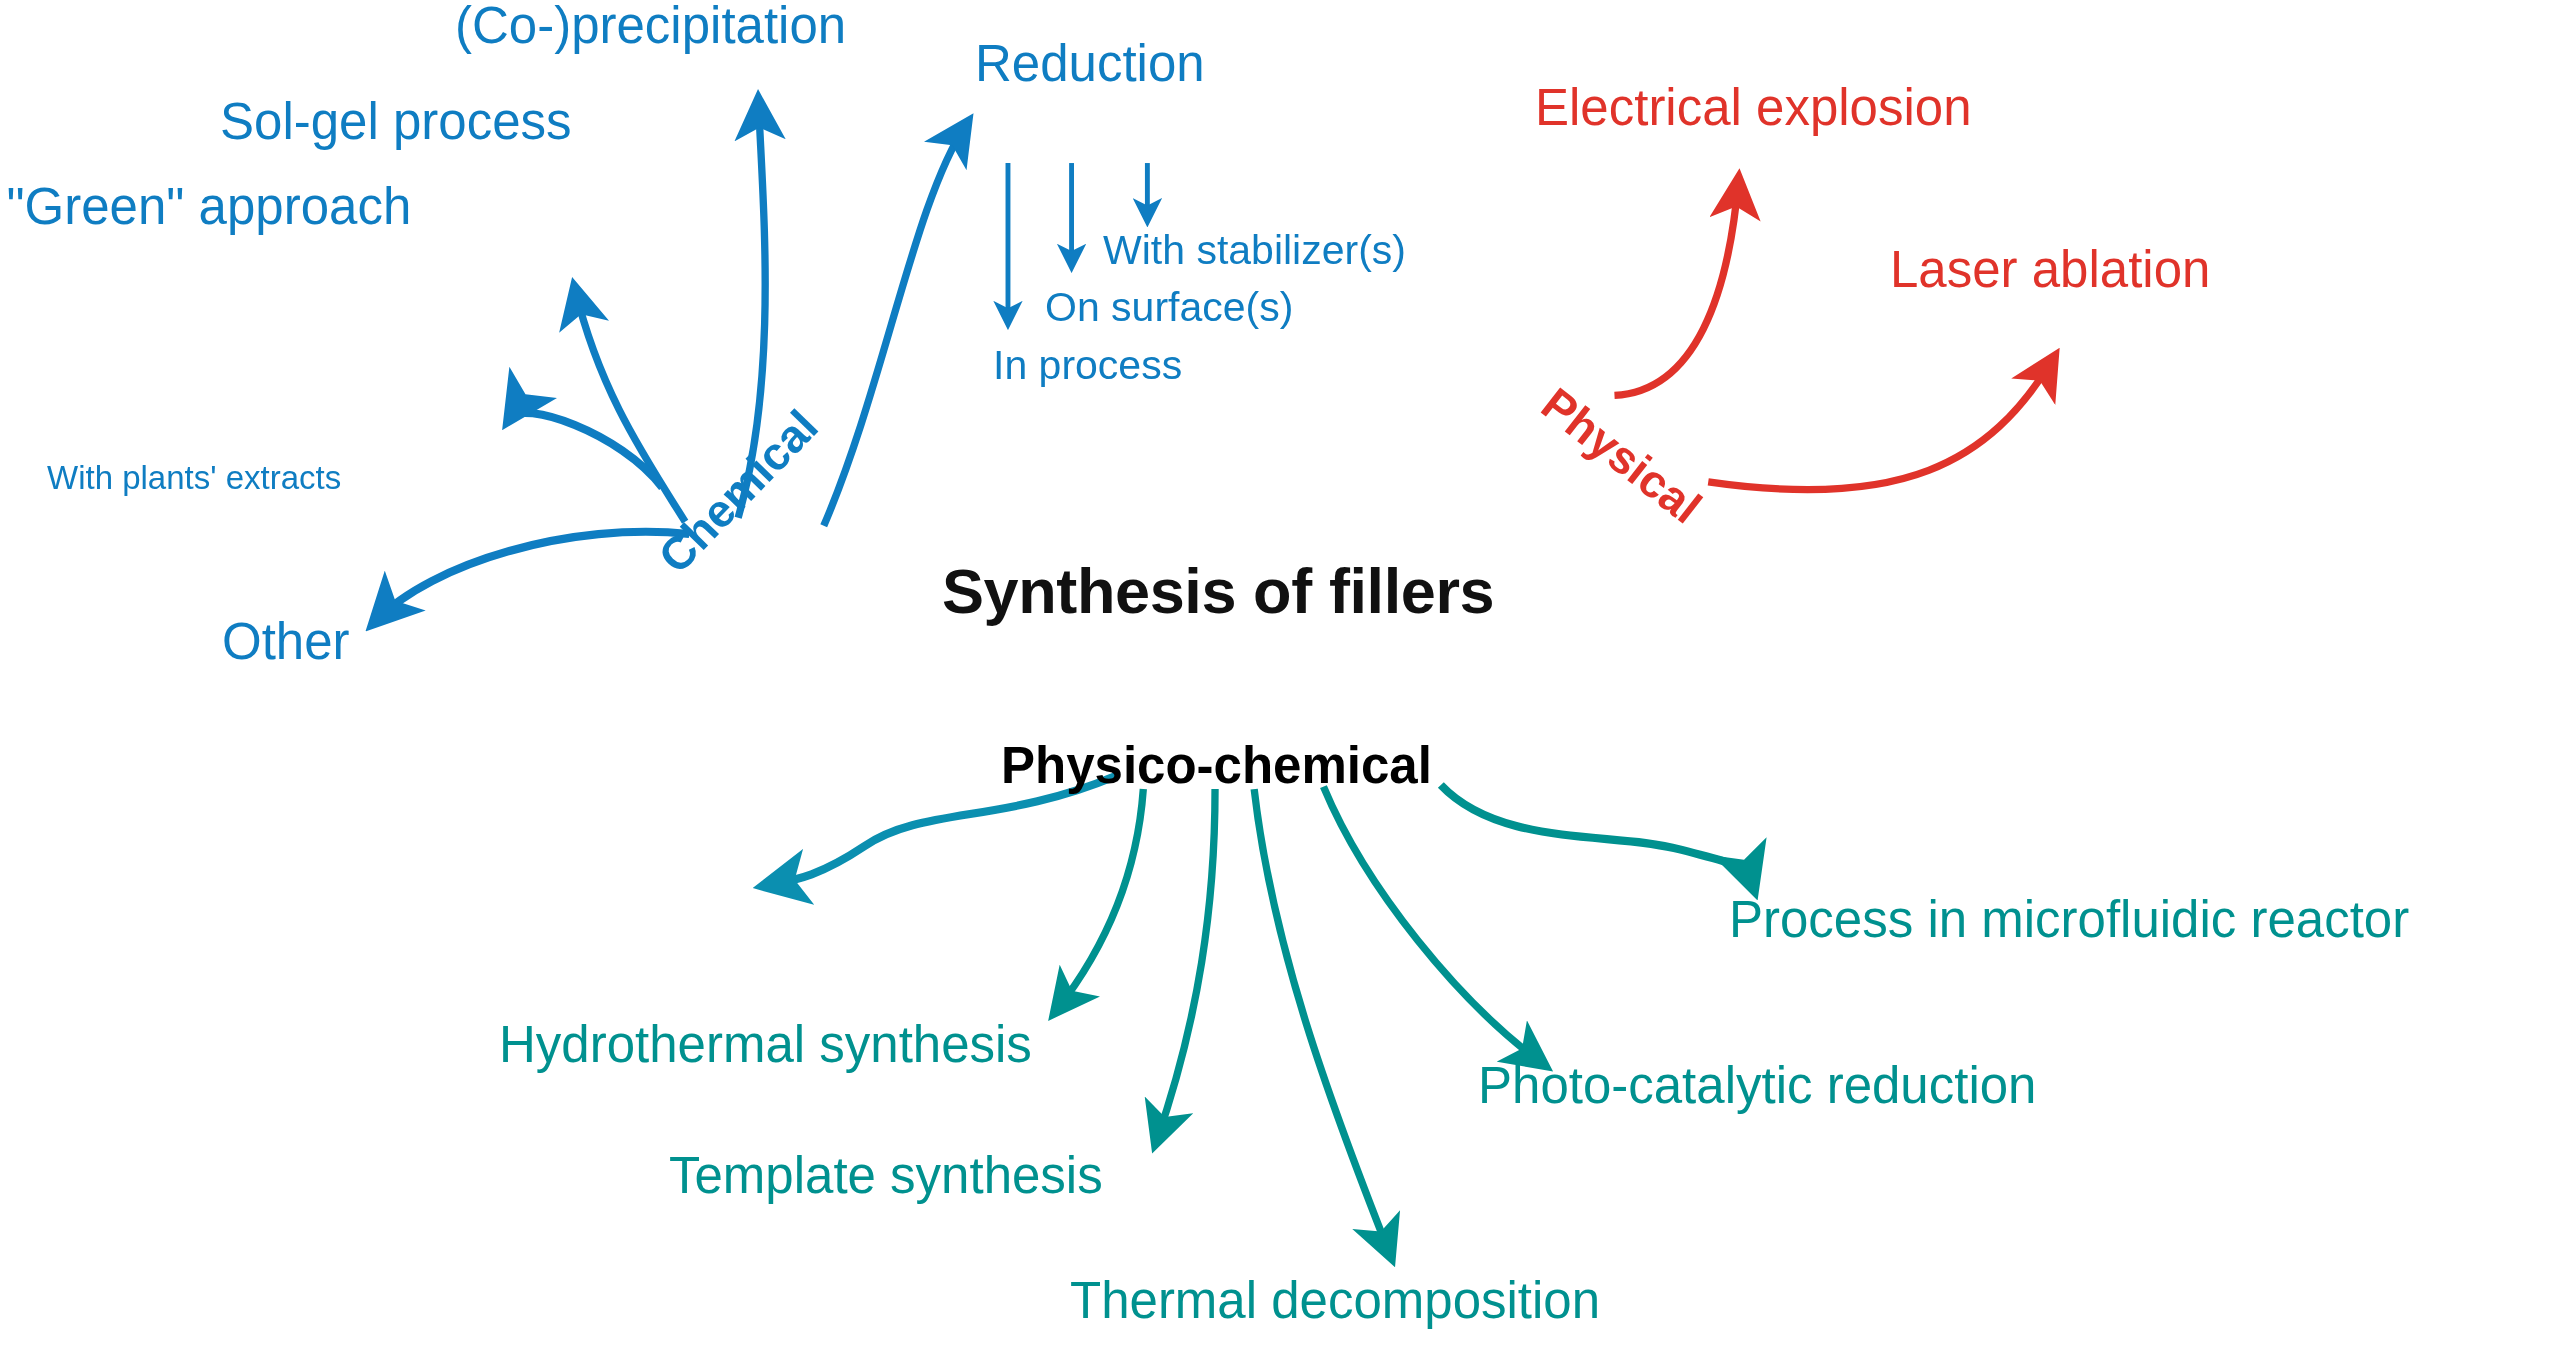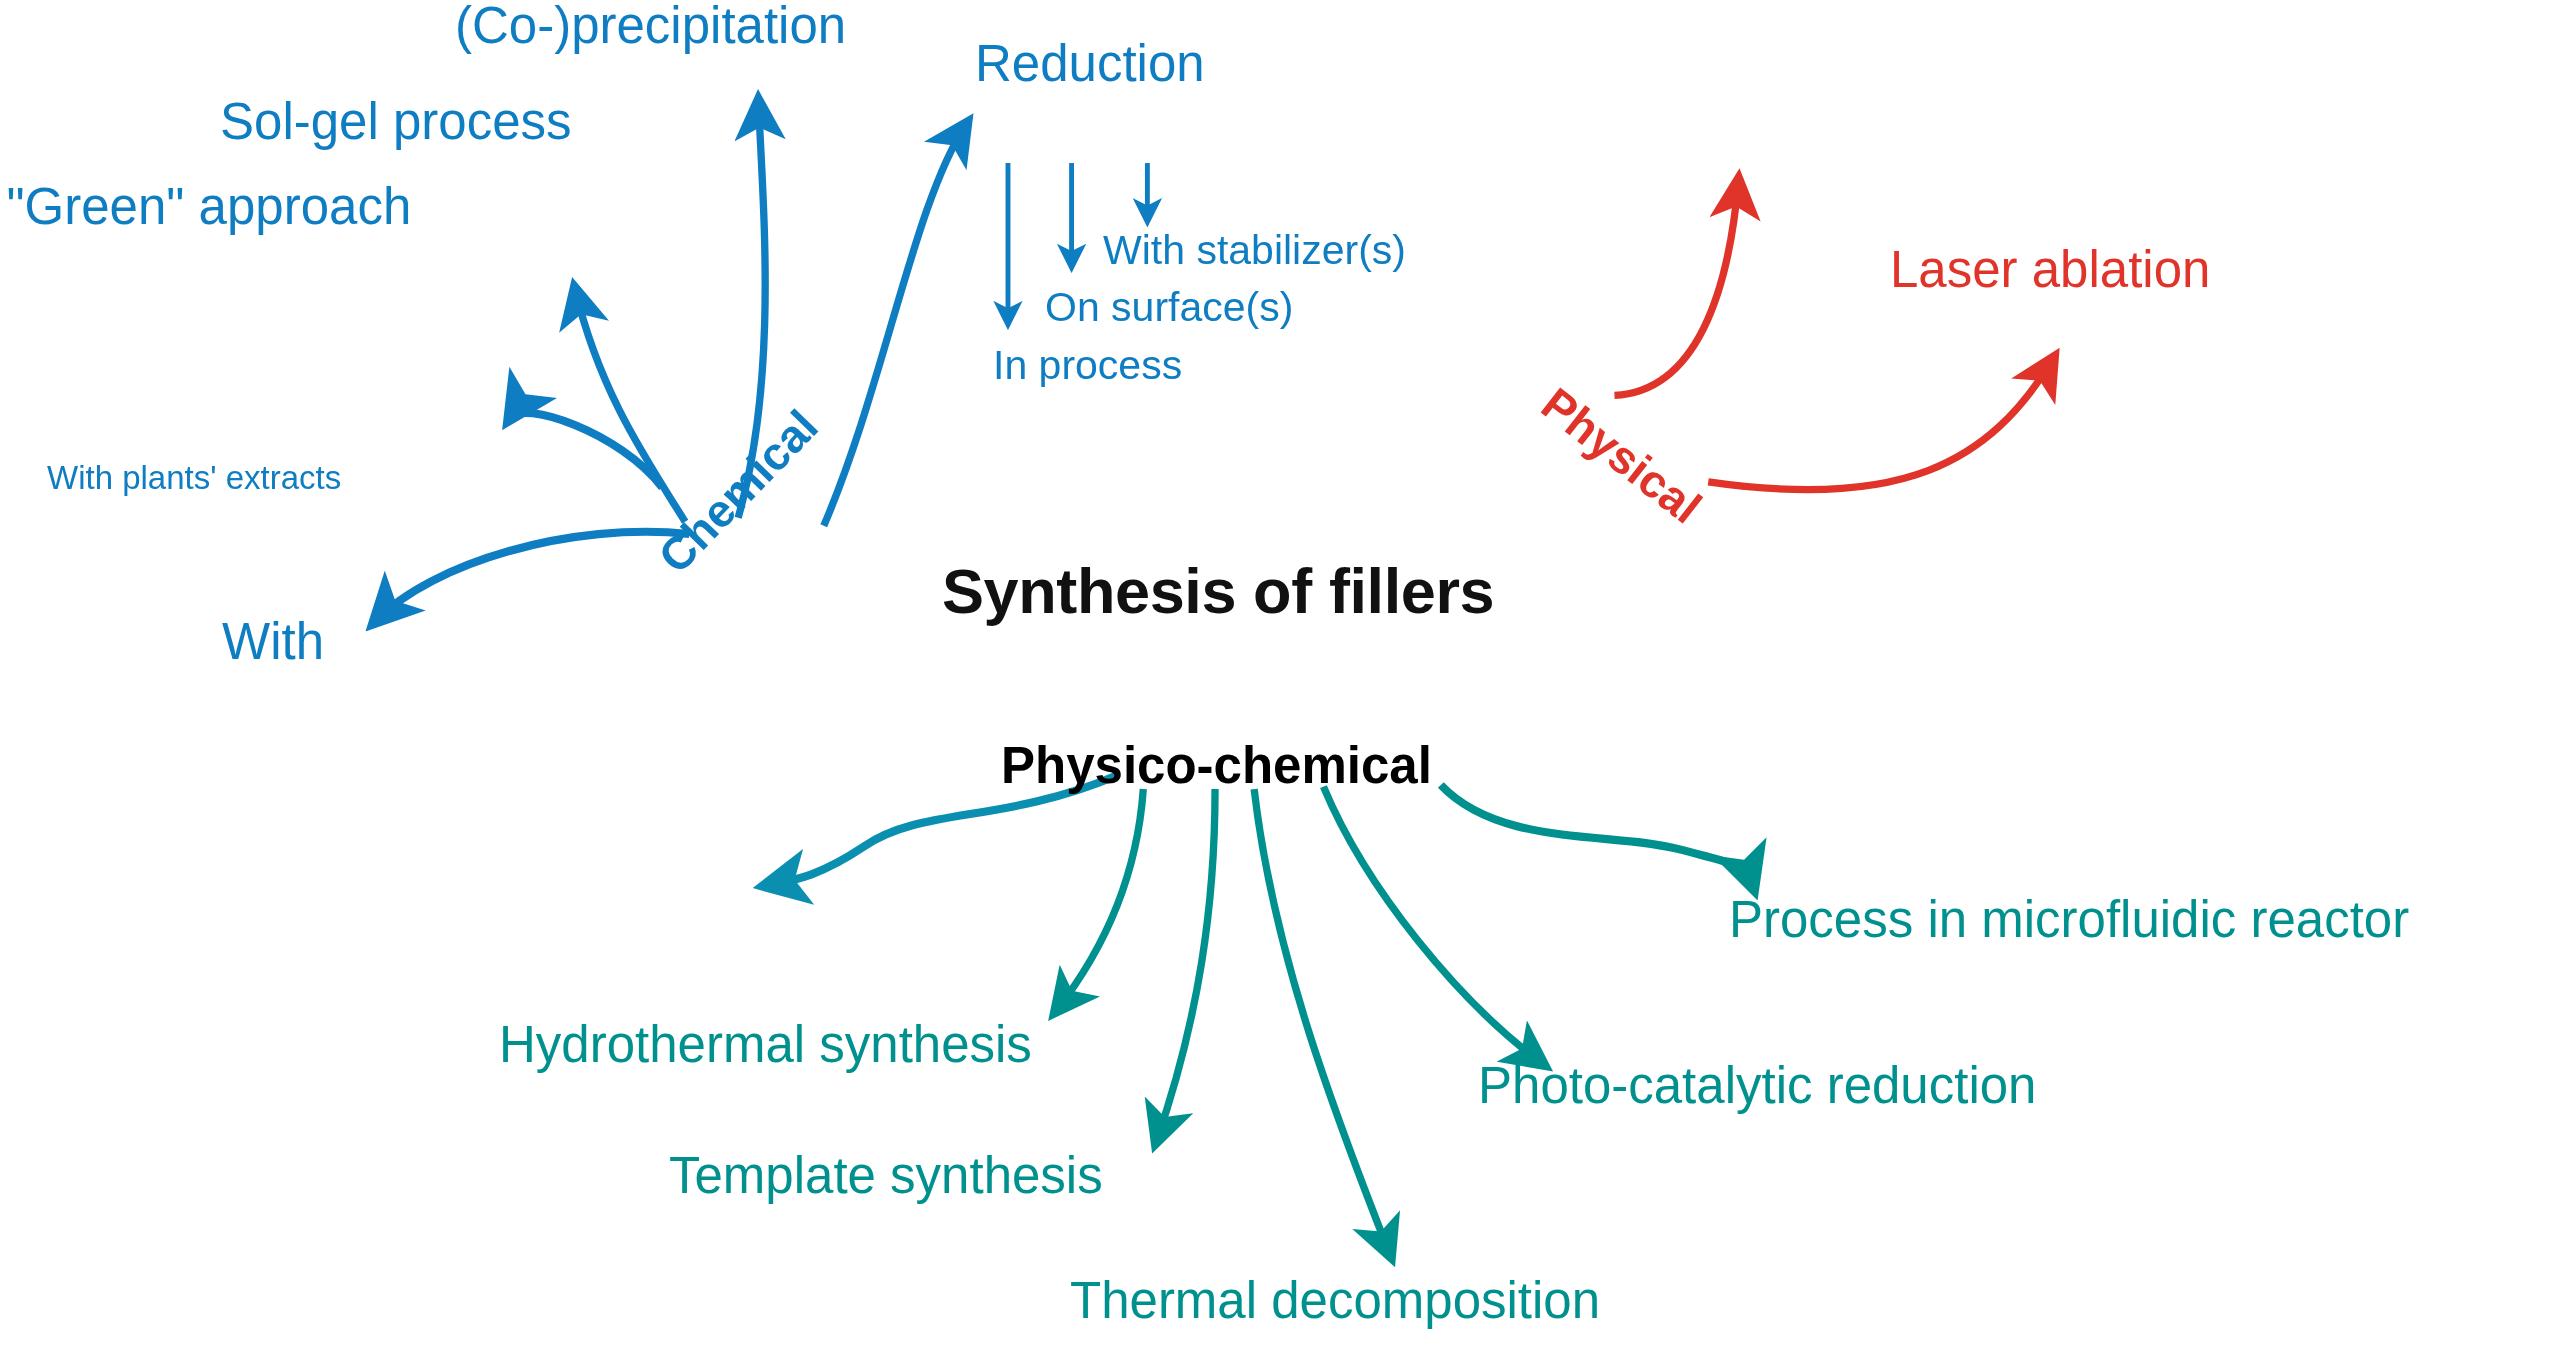--- a/index.html
+++ b/index.html
@@ -118,24 +118,25 @@
   <div class="node f-md c-blue" style="left:1045px;top:287px;">On surface(s)</div>
 
   <div class="node f-md c-blue" style="left:993px;top:345px;">In process</div>
 
   <div class="node f-lg c-blue" style="left:220px;top:96px;">Sol-gel process</div>
 
   <div class="node f-lg c-blue" style="left:6.5px;top:181px;">"Green" approach</div>
 
   <div class="node f-sm c-blue" style="left:47px;top:461px;">With plants' extracts</div>
 
-  <div class="node f-lg c-blue" style="left:222px;top:616px;">With</div>
+  <div class="node f-lg c-blue" style="left:222px;top:616px;">Other</div>
 
   <div class="branch f-branch c-blue" style="left:667px;top:542px;transform:rotate(-46deg);">Chemical</div>
 
+  <div class="node f-lg c-red" style="left:1535px;top:82px;">Electrical explosion</div>
 
   <div class="node f-lg c-red" style="left:1890px;top:244px;">Laser ablation</div>
 
   <div class="branch f-branch c-red" style="left:1548px;top:375px;transform:rotate(38deg);">Physical</div>
 
   <div id="title">Synthesis of fillers</div>
 
   <div class="branch f-branch c-tealhead" style="left:1001px;top:740px;transform:rotate(0deg);font-size:51px;">Physico-chemical</div>
 
 

